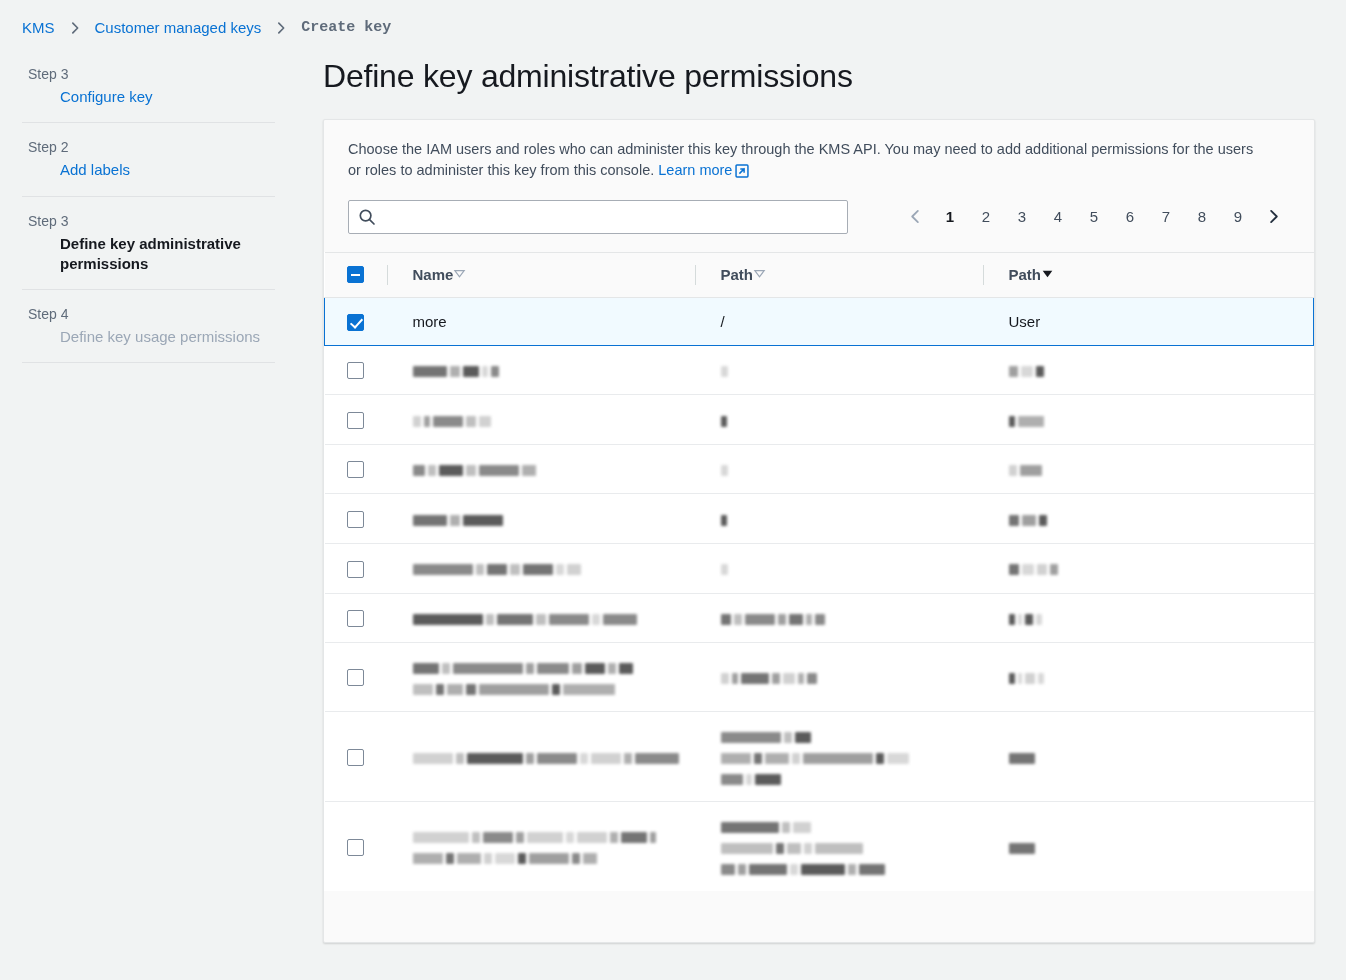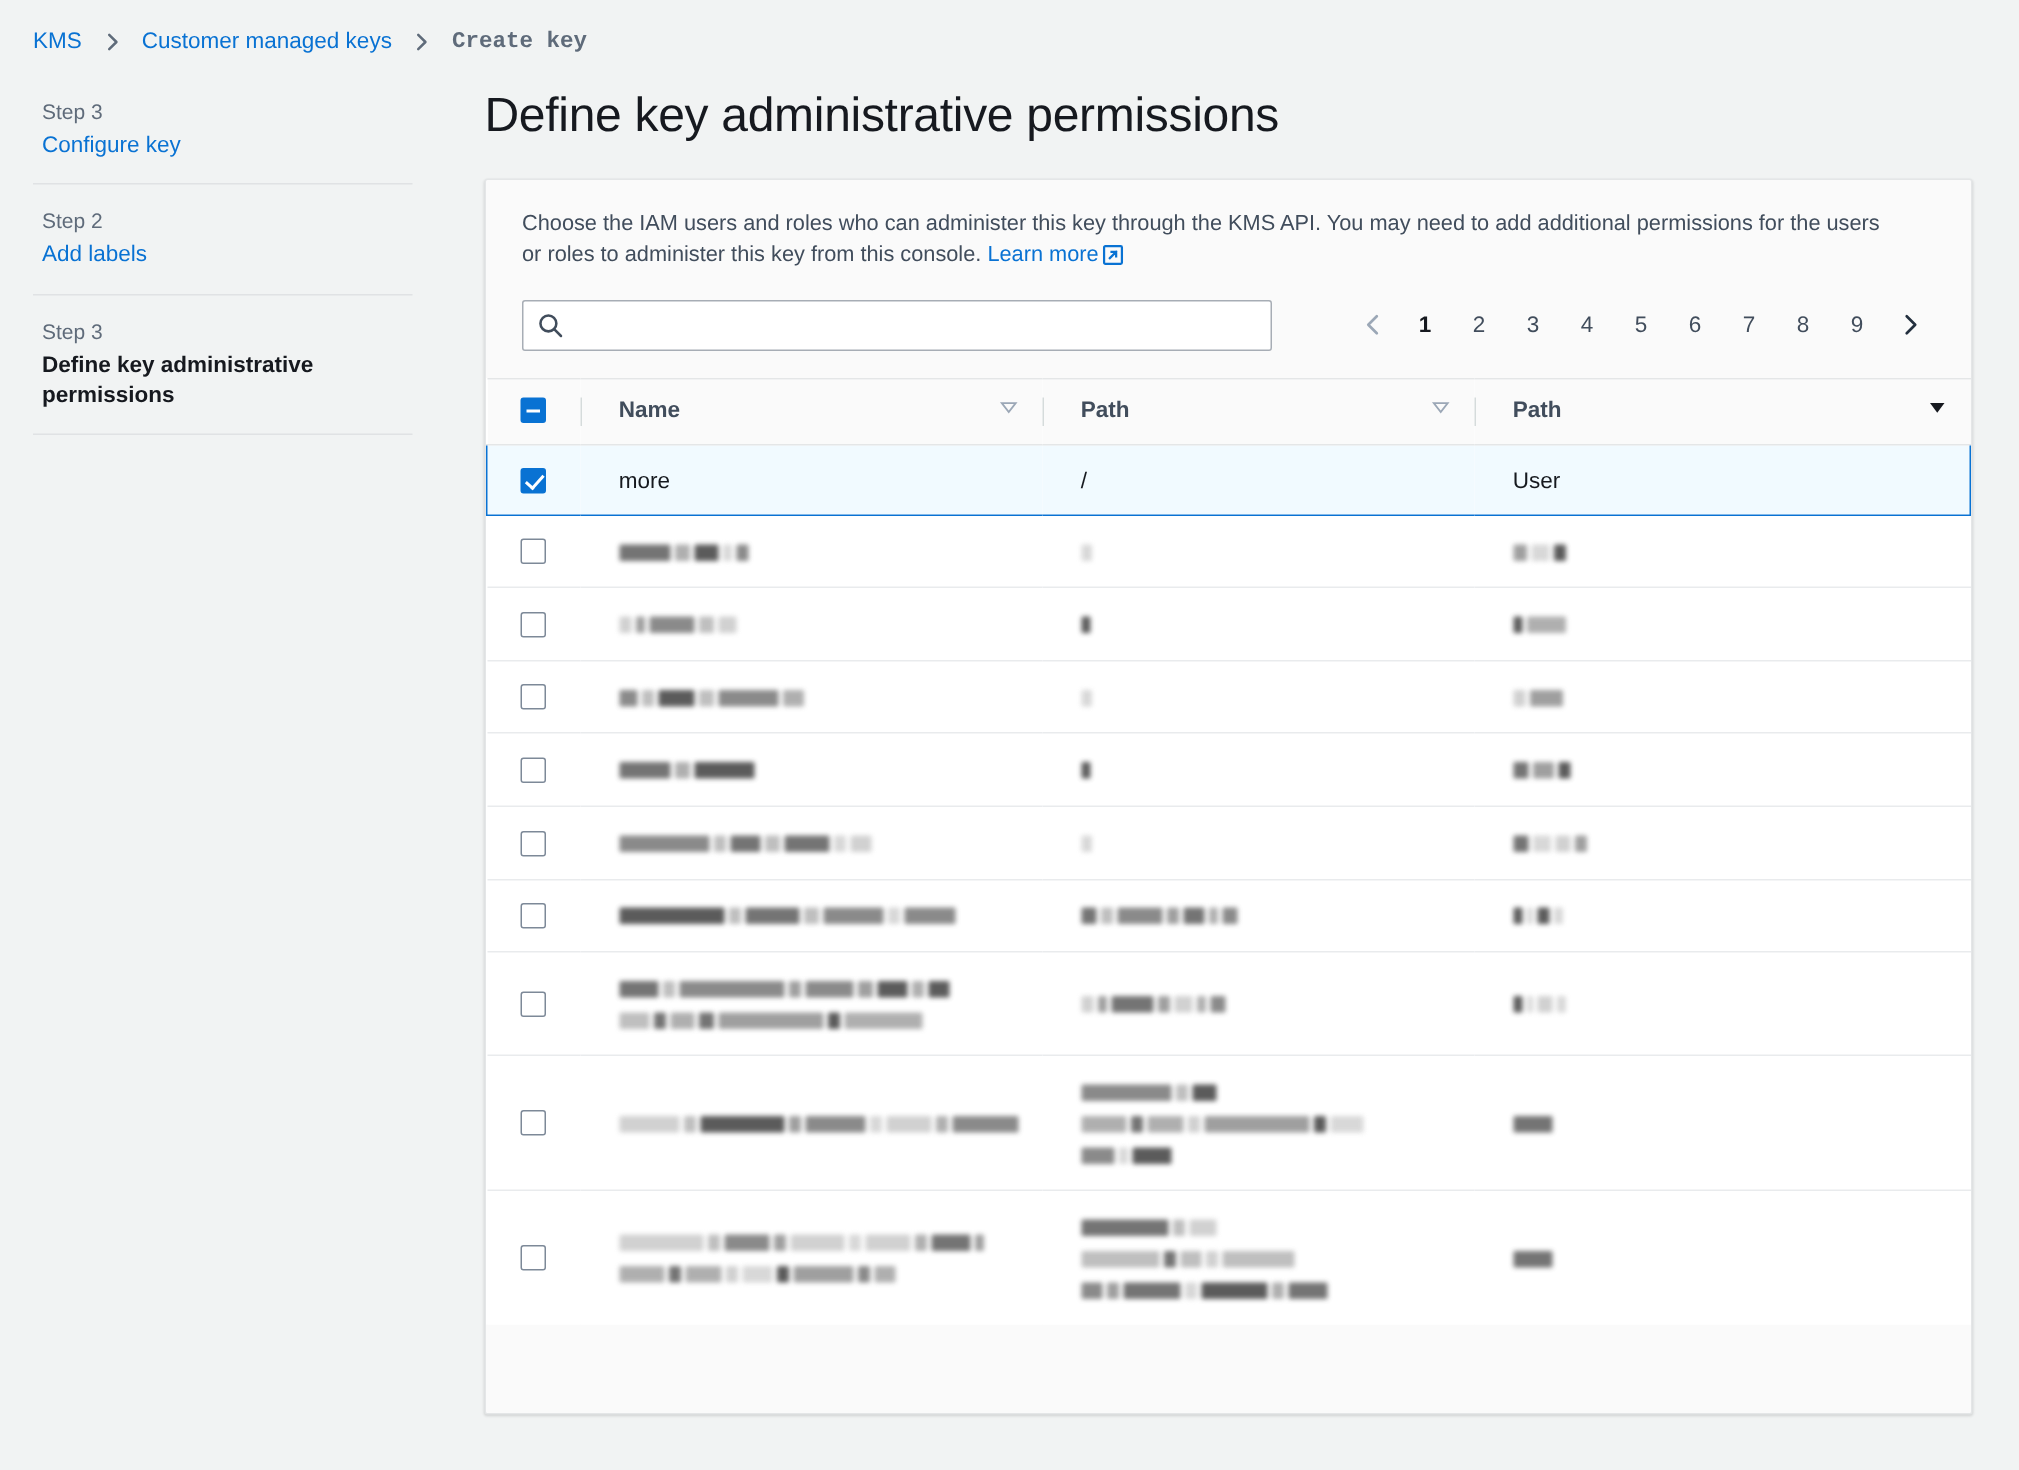--- a/index.html
+++ b/index.html
@@ -58,20 +58,21 @@
   .step:last-child { border-bottom: 1px solid #e0e2e4; }
   .step-num {
     font-size: 14px;
     color: #5f6b7a;
     line-height: 1.5;
     margin-bottom: 2px;
   }
   .step-label {
     font-size: 15px;
     line-height: 1.35;
+    margin-left: 32px;
   }
   .step-label.link  { color: #0972d3; cursor: pointer; }
   .step-label.active   { color: #16191f; font-weight: bold; }
   .step-label.disabled { color: #9ba7b6; }
 
   
   #content {
     flex: 1 1 auto;
     padding-left: 48px;
     padding-right: 31px;
@@ -179,21 +180,20 @@
     text-align: left;
     padding: 12px 0 14px 0;
     border-top: 1px solid #e4e6e7;
     border-bottom: 1px solid #e4e6e7;
     vertical-align: middle;
     position: relative;
   }
   th .th-inner {
     display: flex;
     align-items: center;
-    justify-content: space-between;
     padding-right: 16px;
   }
   th.divided::before {
     content: "";
     position: absolute;
     left: 0; top: 12px; bottom: 12px;
     width: 1px;
     background: #d5dbdb;
   }
   .col-check { width: 62px; padding-left: 22px !important; }
@@ -294,20 +294,24 @@
         <div class="step-num">Step 3</div>
         <div class="step-label link">Configure key</div>
       </div>
       <div class="step">
         <div class="step-num">Step 2</div>
         <div class="step-label link">Add labels</div>
       </div>
       <div class="step">
         <div class="step-num">Step 3</div>
         <div class="step-label active">Define key administrative permissions</div>
+      </div>
+      <div class="step">
+        <div class="step-num">Step 4</div>
+        <div class="step-label disabled">Define key usage permissions</div>
       </div>
     </aside>
 
   <main id="content">
 
     <h1 id="page-title">Define key administrative permissions</h1>
 
     <section id="panel">
 
       <div class="panel-head">

